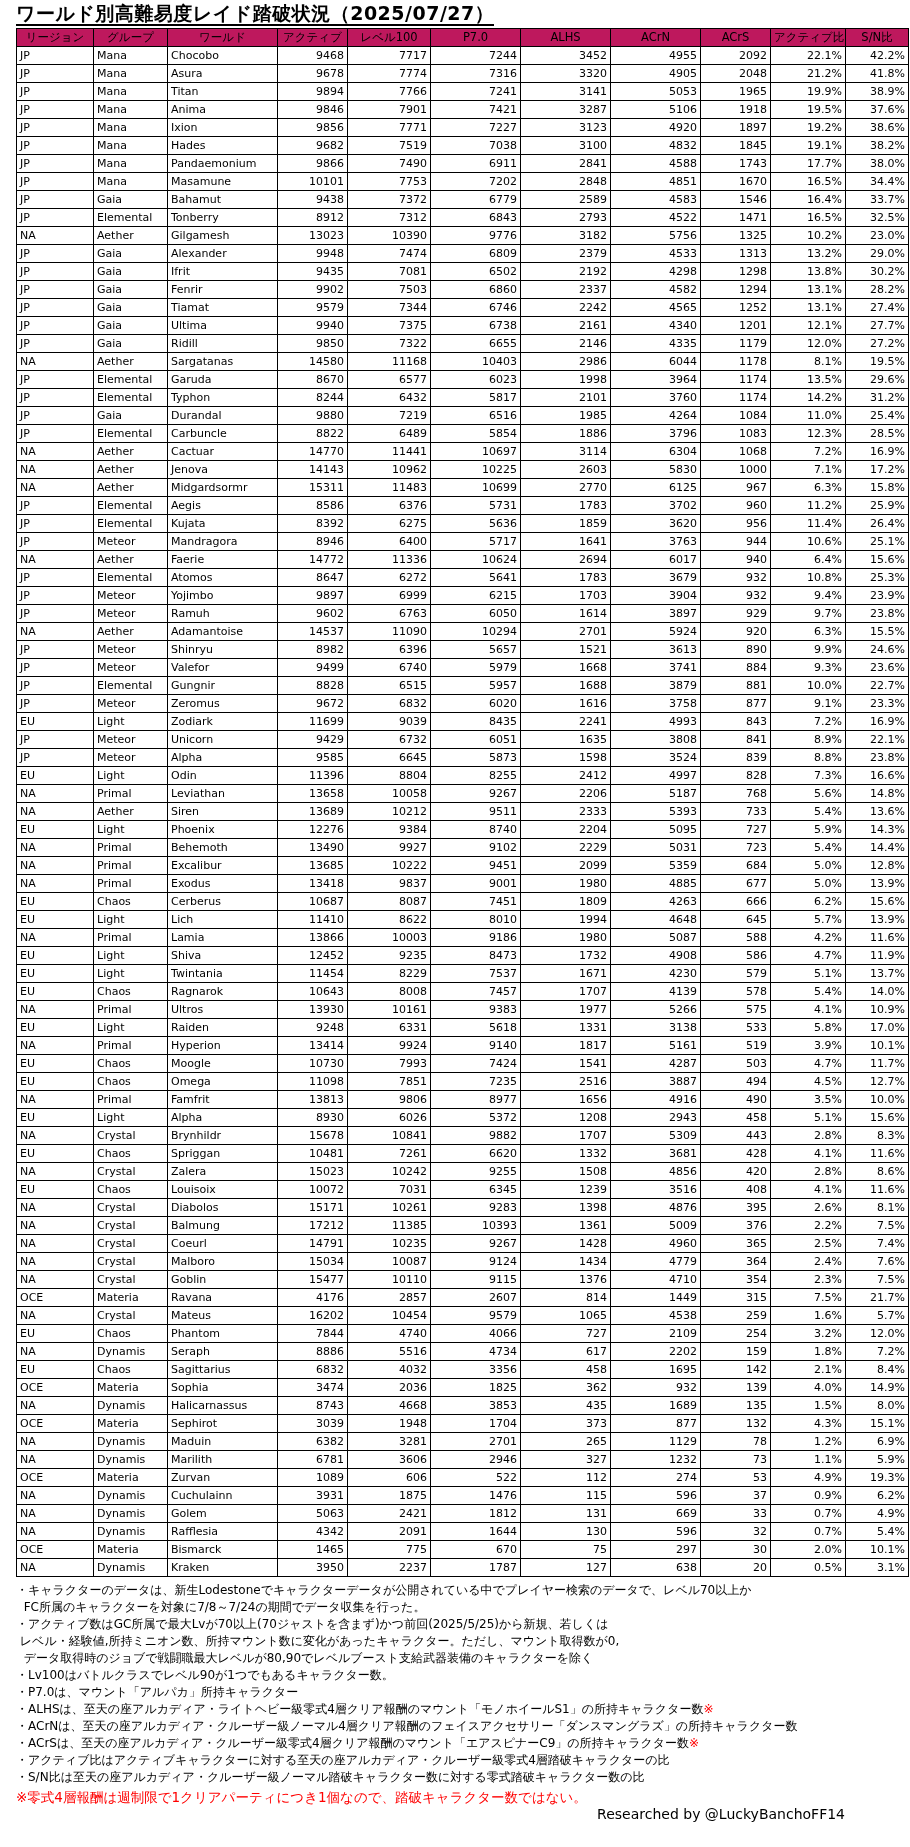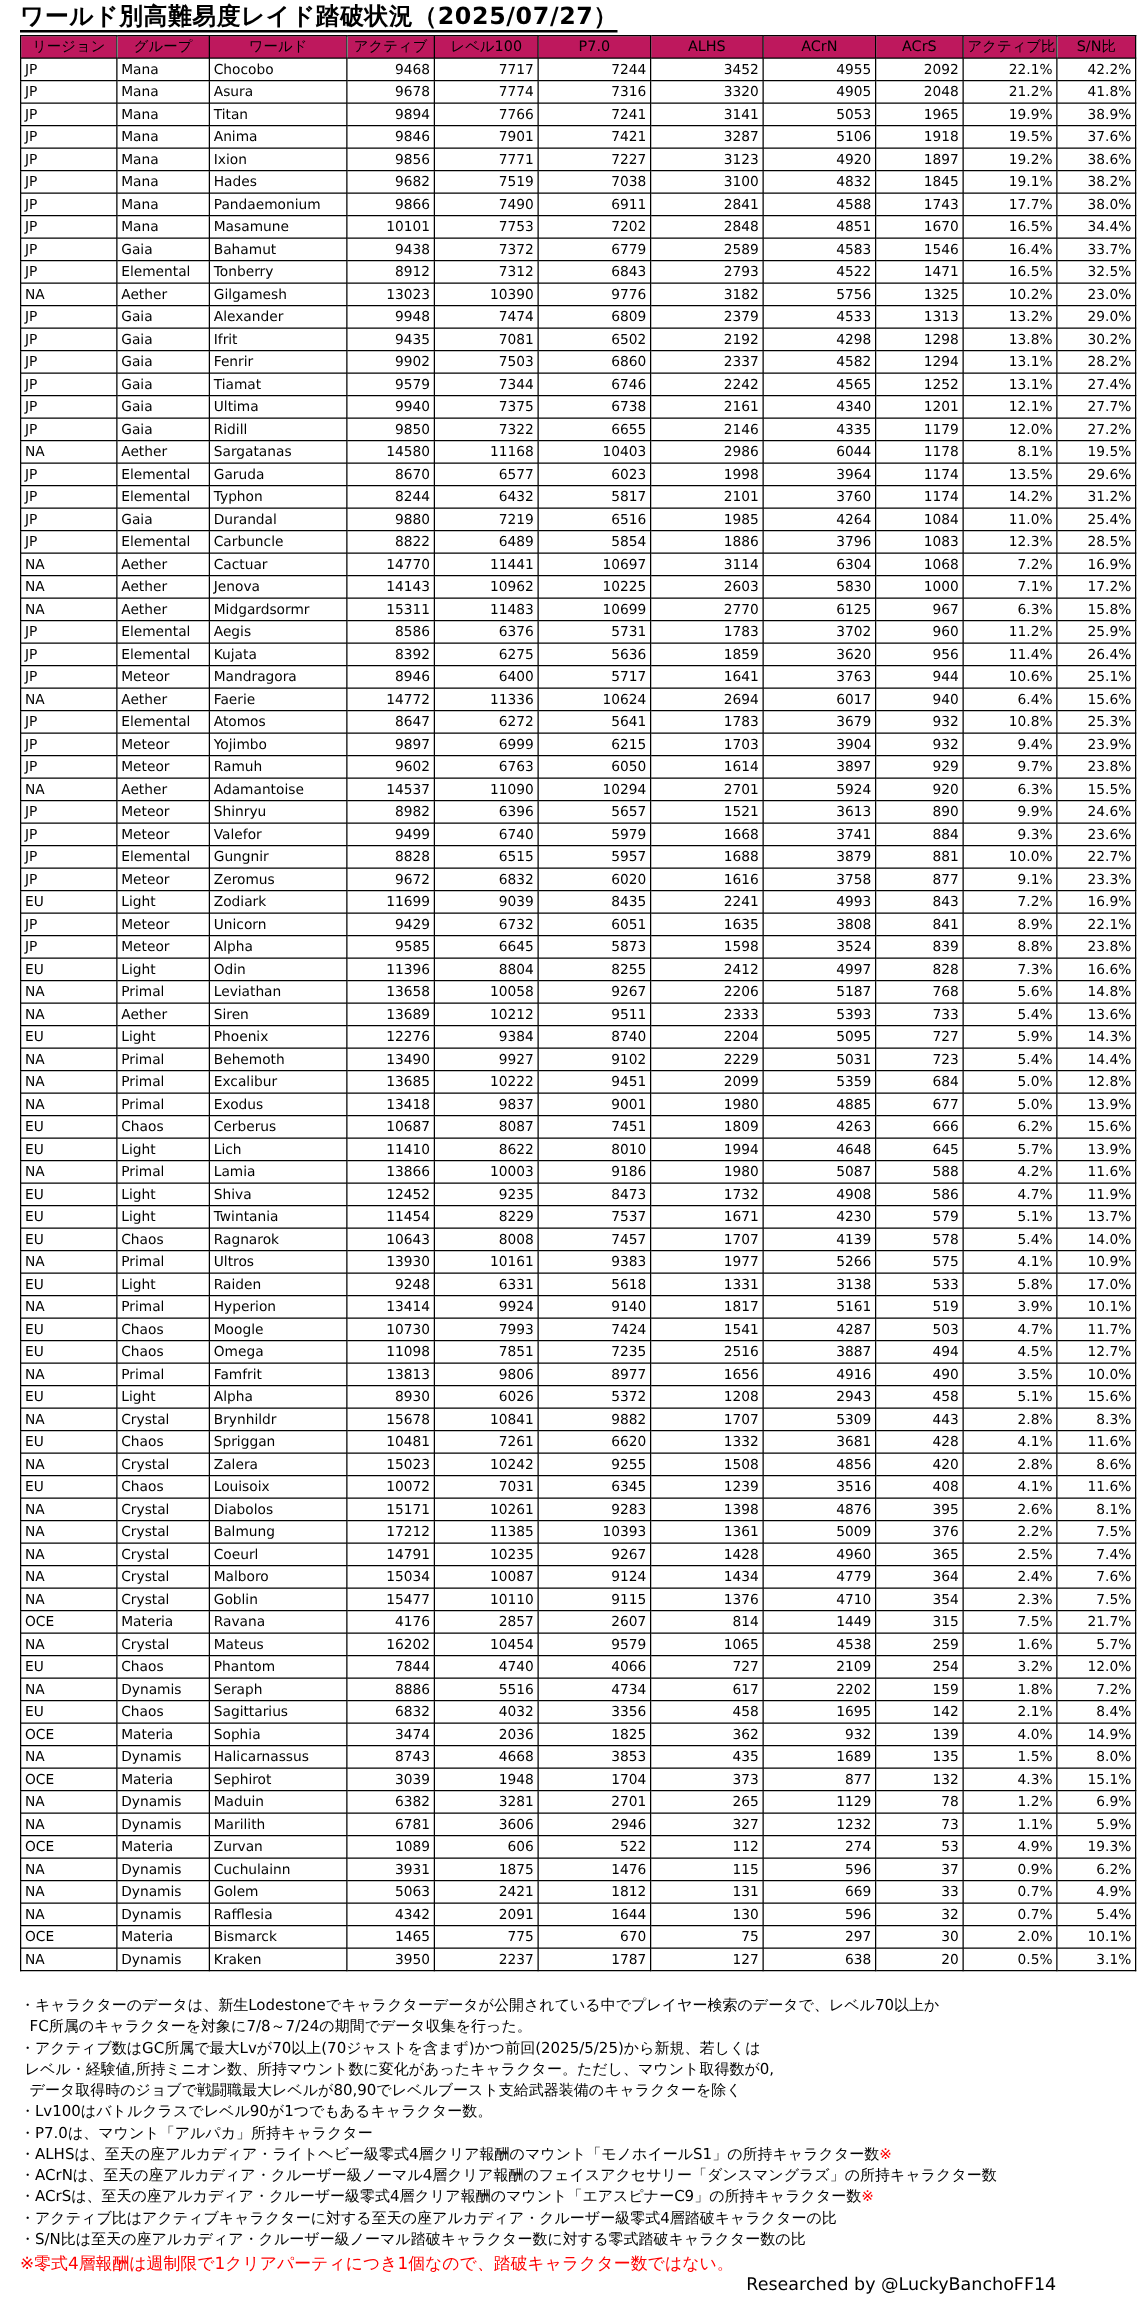--- a/index.html
+++ b/index.html
@@ -6,21 +6,21 @@
   body{width:910px;height:1847px;font-family:"DejaVu Sans","Liberation Sans",sans-serif;color:#000;}
   .page{padding:2px 0 0 16px;width:892px;}
   .title{font-size:19px;font-weight:bold;display:inline-block;border-bottom:2px solid #000;
          line-height:22px;padding-bottom:0px;letter-spacing:0.5px;text-align:center;}
   table.raid{border-collapse:collapse;table-layout:fixed;width:892px;margin-top:2px;}
   table.raid th,table.raid td{border:1px solid #000;font-size:11px;height:17px;padding:0 3px;
          overflow:hidden;white-space:nowrap;line-height:17px;}
   table.raid th{background:#be185d;text-align:center;font-weight:normal;font-size:11.5px;}
   td.txt{text-align:left;}
   td.num{text-align:right;}
-  .notes{margin-top:19px;font-size:12px;line-height:17px;white-space:pre;}
+  .notes{margin-top:5px;font-size:12px;line-height:17px;white-space:pre;}
   .note-line{height:17px;}
   .red{color:#ff0000;}
   .warning{color:#ff0000;font-weight:normal;font-size:13.5px;margin-top:2px;line-height:18px;}
   .credit{text-align:right;padding-right:63px;font-size:14px;}
 </style>
 </head>
 <body>
 
 <div class="page">
   <div class="title">ワールド別高難易度レイド踏破状況（2025/07/27）</div>

